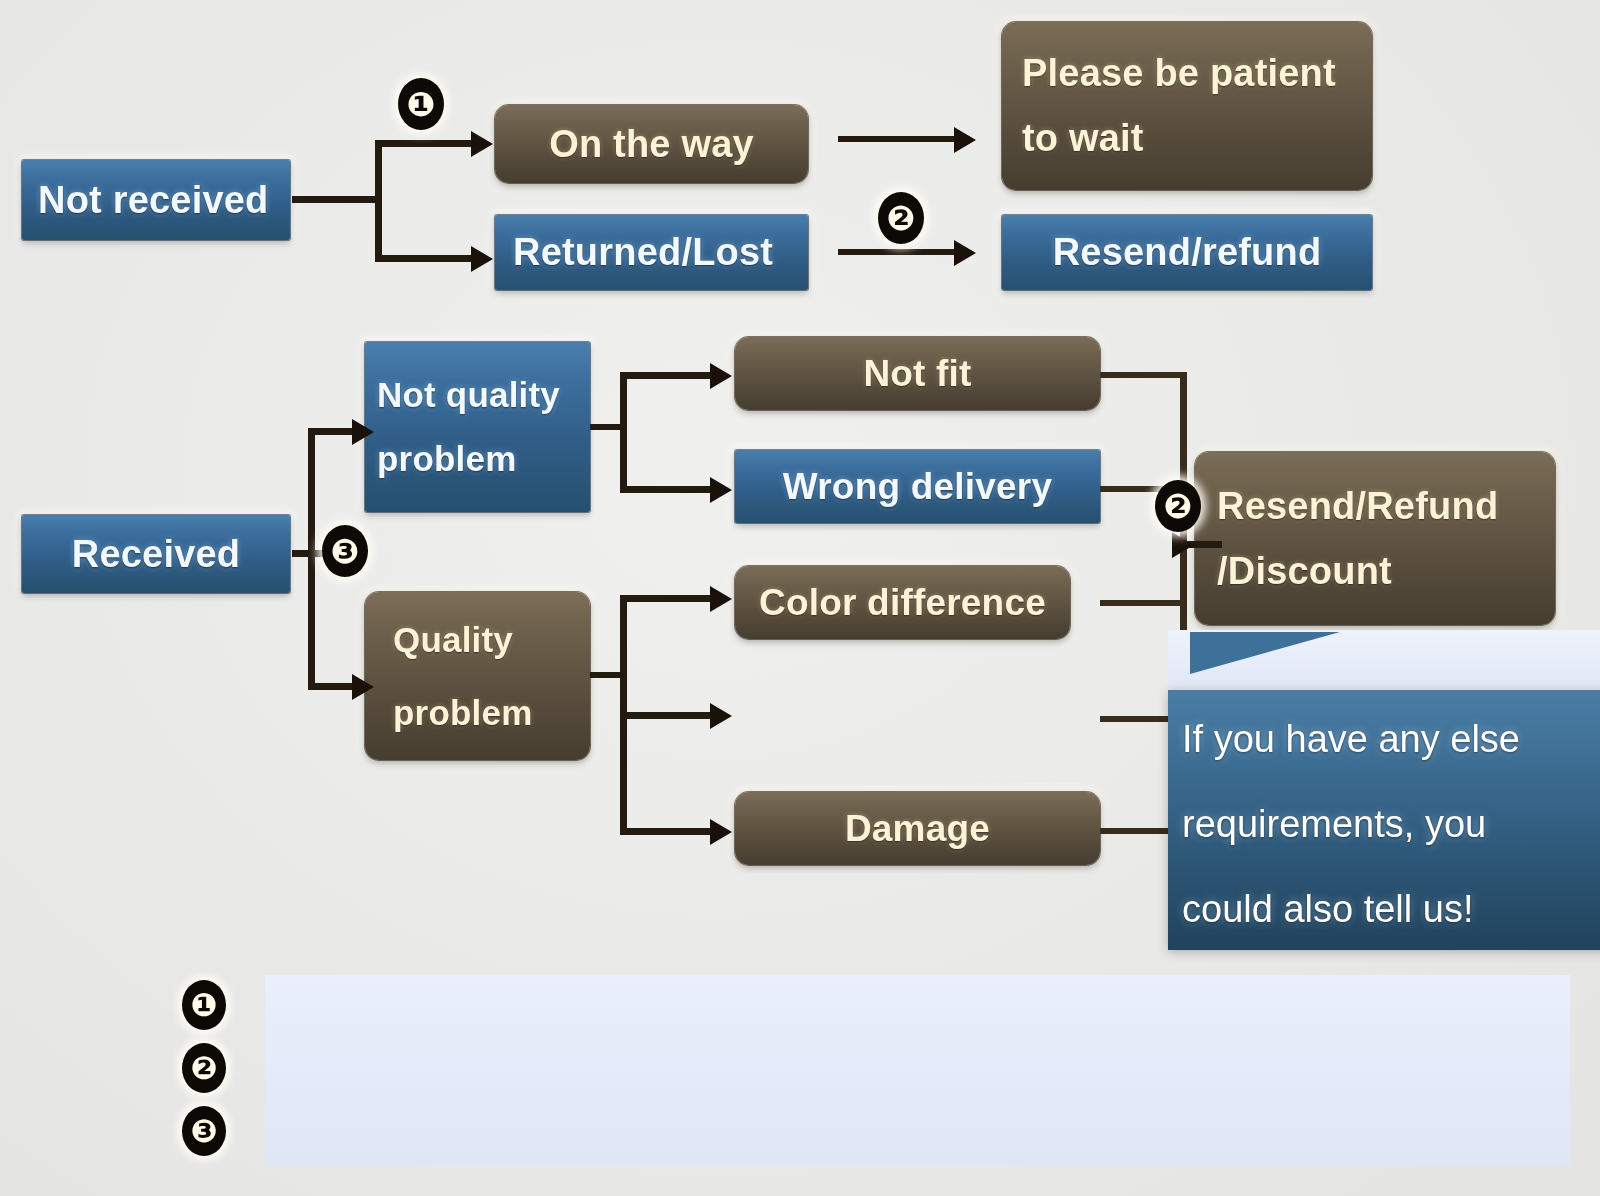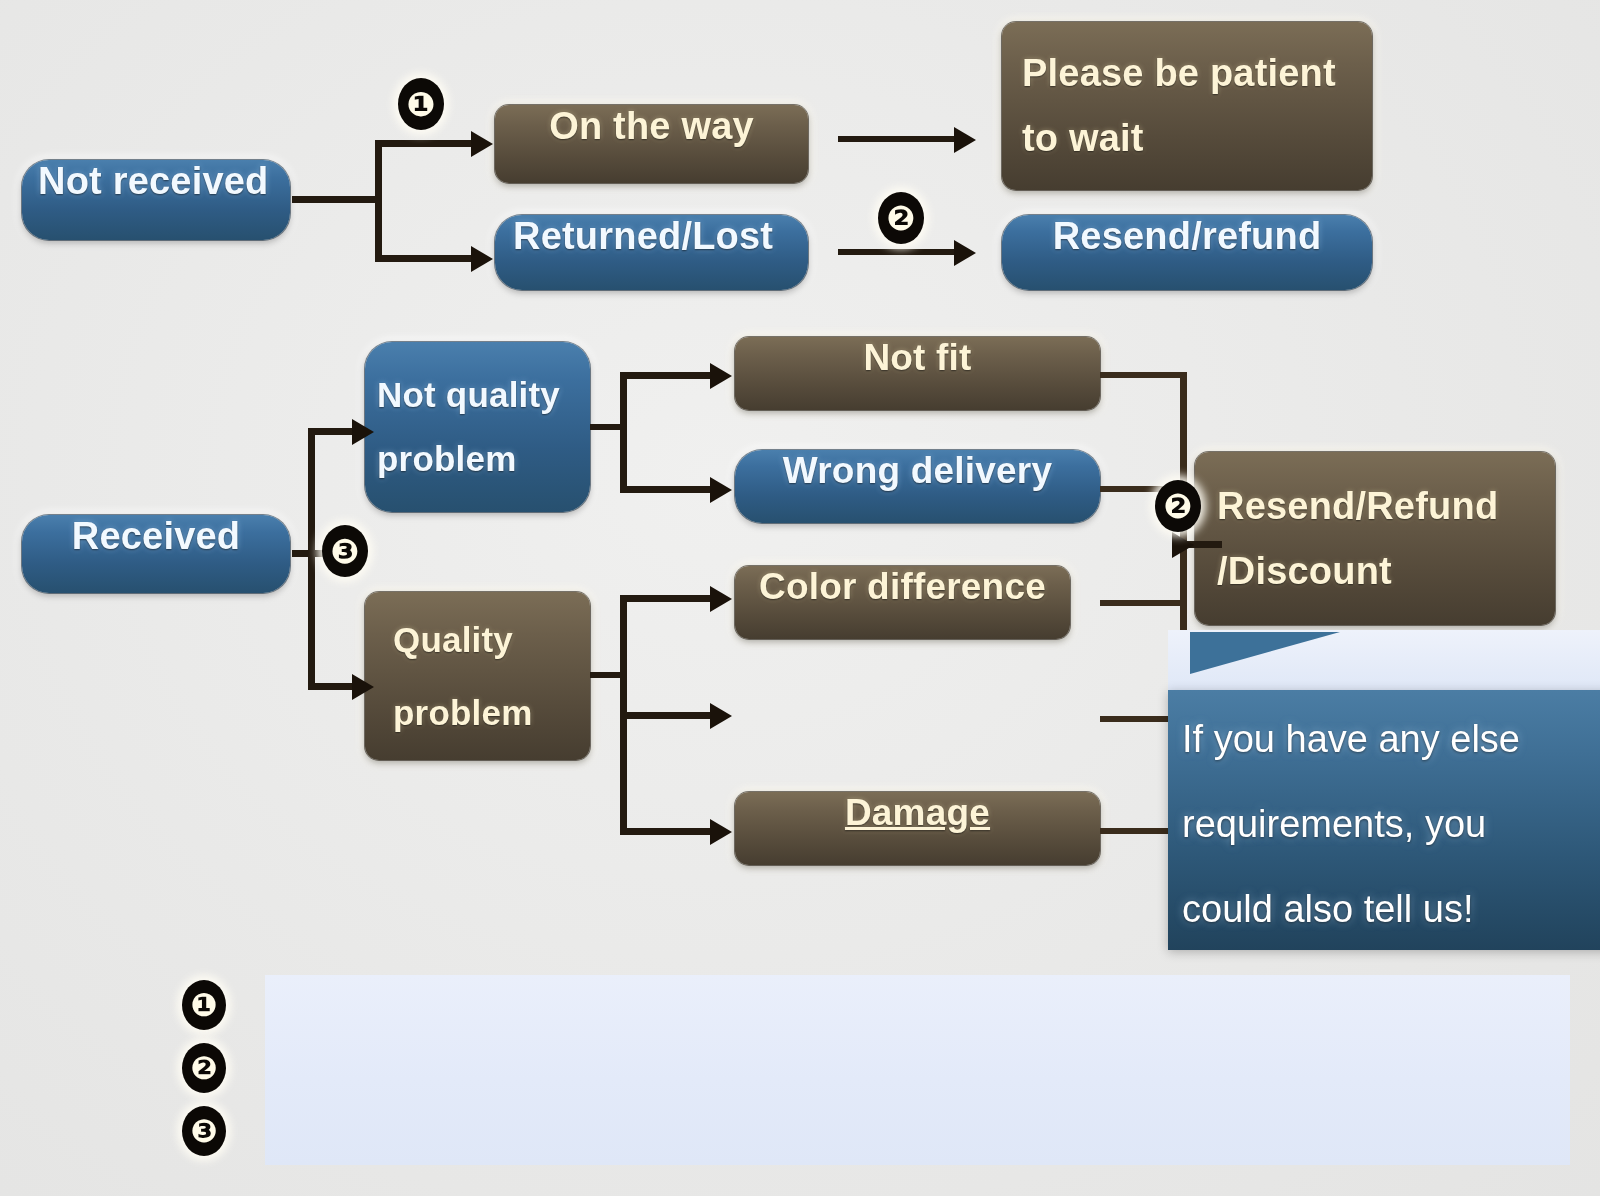--- a/index.html
+++ b/index.html
@@ -8,33 +8,32 @@
     background:radial-gradient(ellipse at 45% 40%, #f0f0ef 0%, #e9e9e8 55%, #e4e4e3 100%);
     font-family:"Liberation Sans", sans-serif;
     overflow:hidden;
   }
   #canvas{position:relative;width:1600px;height:1196px;}
 
   
   .box{
     position:absolute;
     display:flex;
-    align-items:flex-start;
+    align-items:center;
     box-sizing:border-box;
     border-radius:2px;
     letter-spacing:.2px;
   }
   .box .lbl{display:block;width:100%;}
 
   .blue{
     background:linear-gradient(180deg,#4a7fad 0%,#3c6f9e 22%,#2f5c85 62%,#27506f 100%);
     color:#f2f9ff;
     text-shadow:0 1px 2px rgba(0,0,0,.55), 0 0 6px rgba(170,215,255,.45);
     box-shadow:0 0 0 1px rgba(18,40,60,.55), 0 3px 7px rgba(0,0,0,.3), 0 0 10px 3px rgba(255,255,255,.85);
-    border-radius:27px;
   }
   .brown{
     background:linear-gradient(180deg,#7b6d56 0%,#6c5f4b 25%,#564b3b 68%,#463d30 100%);
     color:#fdf4d7;
     text-shadow:0 1px 2px rgba(0,0,0,.6), 0 0 5px rgba(255,238,190,.35);
     box-shadow:0 0 0 1px rgba(40,33,24,.6), 0 3px 7px rgba(0,0,0,.32), 0 0 10px 3px rgba(255,252,240,.85);
     border-radius:14px;
   }
 
   
@@ -204,21 +203,21 @@
 
   <div class="box blue" style="left:735px;top:450px;width:365px;height:73px;justify-content:center;font-size:37px;font-weight:bold;">
     <span>Wrong delivery</span>
   </div>
 
   <div class="box brown" style="left:735px;top:566px;width:335px;height:73px;justify-content:center;font-size:37px;font-weight:bold;">
     <span>Color difference</span>
   </div>
 
 
-  <div class="box brown" style="left:735px;top:792px;width:365px;height:73px;justify-content:center;font-size:37px;font-weight:bold;text-decoration:underline;">
+  <div class="box brown" style="left:735px;top:792px;width:365px;height:73px;justify-content:center;font-size:37px;font-weight:bold;">
     <span>Damage</span>
   </div>
 
   <div class="ln h thin" style="left:1100px;top:372px;width:85px;height:6px;"></div>
   <div class="ln h thin" style="left:1100px;top:486px;width:85px;height:6px;"></div>
   <div class="ln h thin" style="left:1100px;top:600px;width:85px;height:6px;"></div>
   <div class="ln h thin" style="left:1100px;top:716px;width:85px;height:6px;"></div>
   <div class="ln h thin" style="left:1100px;top:828px;width:85px;height:6px;"></div>
   <div class="ln v thin" style="left:1180px;top:372px;height:462px;"></div>
   <div class="ln h" style="left:1180px;top:541px;width:42px;"></div>

